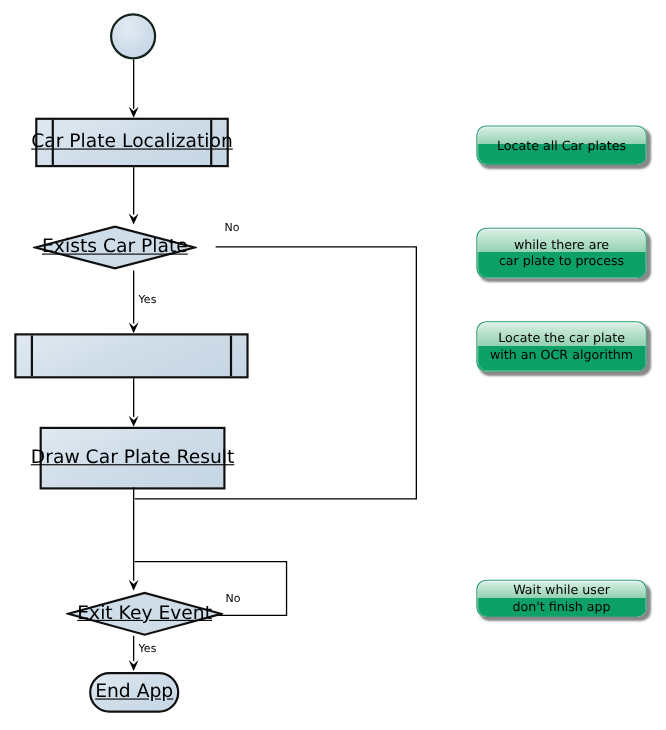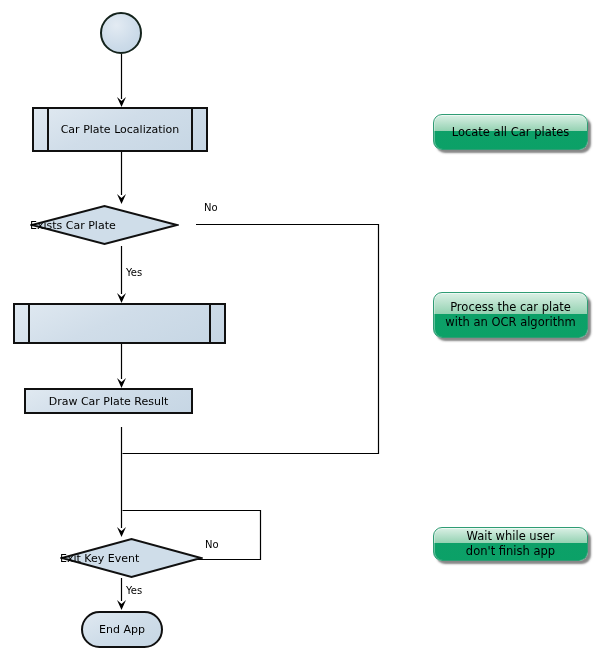--- a/index.html
+++ b/index.html
@@ -5,21 +5,21 @@
   html,body{margin:0;padding:0;background:#fff;}
   .stage{
     position:relative;width:605px;height:664px;background:#ffffff;overflow:hidden;
     font-family:"DejaVu Sans","Liberation Sans",sans-serif;color:#000;
   }
   svg.wires{position:absolute;left:0;top:0;width:605px;height:664px;}
   svg.wires path{stroke:#000;stroke-width:1.2;fill:none;}
   svg.wires path.ah{fill:#000;stroke:none;}
 
   .node{position:absolute;box-sizing:border-box;display:flex;align-items:center;justify-content:center;}
-  .lbl{font-size:11px;line-height:13px;white-space:nowrap;}
+  .lbl{font-size:17px;line-height:13px;white-space:nowrap;text-align:center;text-decoration:underline;}
 
   .circle{
     left:100px;top:12px;width:42px;height:42px;border-radius:50%;
     border:2px solid #14231c;
     background:radial-gradient(circle at 38% 30%, #e3ebf3 0%, #ccdbe9 60%, #c2d4e4 100%);
   }
   .rect, .proc{
     border:2px solid #101010;
     background:linear-gradient(155deg,#e0e9f1 0%,#d0dde9 45%,#c6d6e4 100%);
   }
@@ -91,21 +91,21 @@
       <polygon points="2,21 74.5,2 147,21 74.5,40"></polygon>
     </svg>
     <span class="lbl">Exists Car Plate</span>
   </div>
 
   <div class="node proc" style="left:13px;top:303px;width:213px;height:41px;">
     <span class="bar l"></span>
     <span class="bar r"></span>
   </div>
 
-  <div class="node rect" style="left:24px;top:388px;width:169px;height:26px;">
+  <div class="node rect" style="left:36px;top:388px;width:169px;height:57px;">
     <span class="lbl">Draw Car Plate Result</span>
   </div>
 
   <div class="diamond" style="left:60px;top:537px;width:143px;height:42px;">
     <svg viewBox="0 0 143 42" preserveAspectRatio="none">
       <polygon points="2,21 71.5,2 141,21 71.5,40"></polygon>
     </svg>
     <span class="lbl">Exit Key Event</span>
   </div>
 
@@ -115,23 +115,27 @@
 
   <span class="edge-lbl" style="left:204px;top:201px;">No</span>
   <span class="edge-lbl" style="left:126px;top:266px;">Yes</span>
   <span class="edge-lbl" style="left:205px;top:538px;">No</span>
   <span class="edge-lbl" style="left:126px;top:584px;">Yes</span>
 
   <div class="note" style="top:114px;height:36px;">
     <span>Locate all Car plates</span>
   </div>
 
+  <div class="note" style="top:207px;height:46px;">
+    <span>while there are</span>
+    <span>car plate to process</span>
+  </div>
 
   <div class="note" style="top:292px;height:46px;">
-    <span>Process the car plate</span>
+    <span>Locate the car plate</span>
     <span>with an OCR algorithm</span>
   </div>
 
   <div class="note" style="top:527px;height:34px;text-align:center;">
     <span>Wait while user</span>
     <span>don't finish app</span>
   </div>
 
 </div>
 

